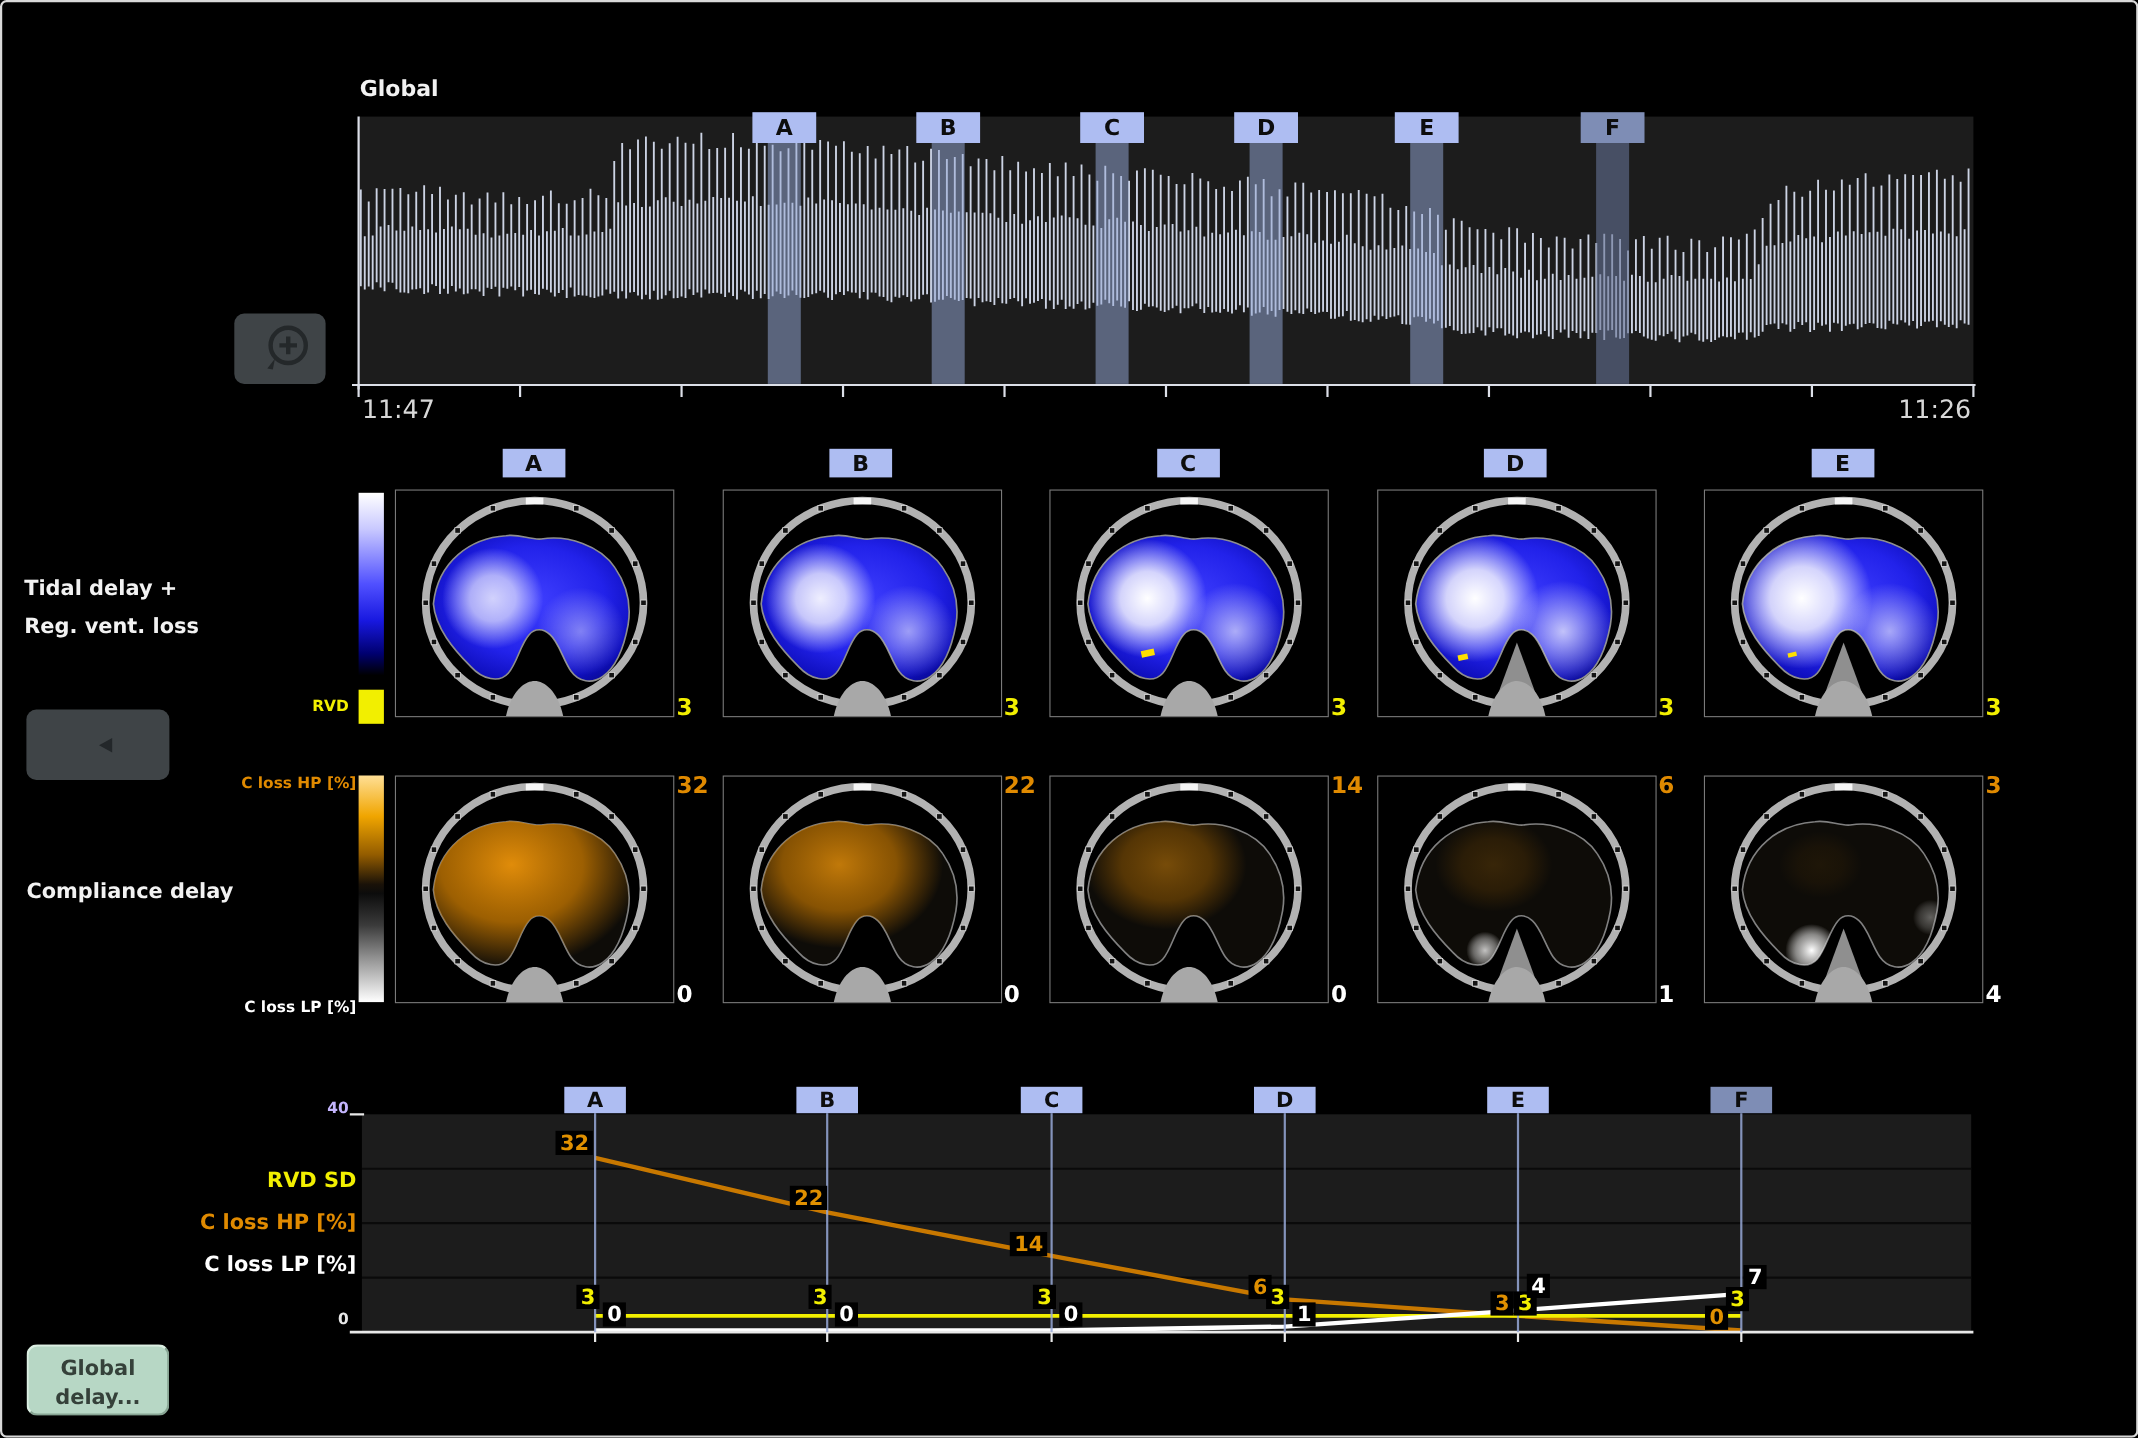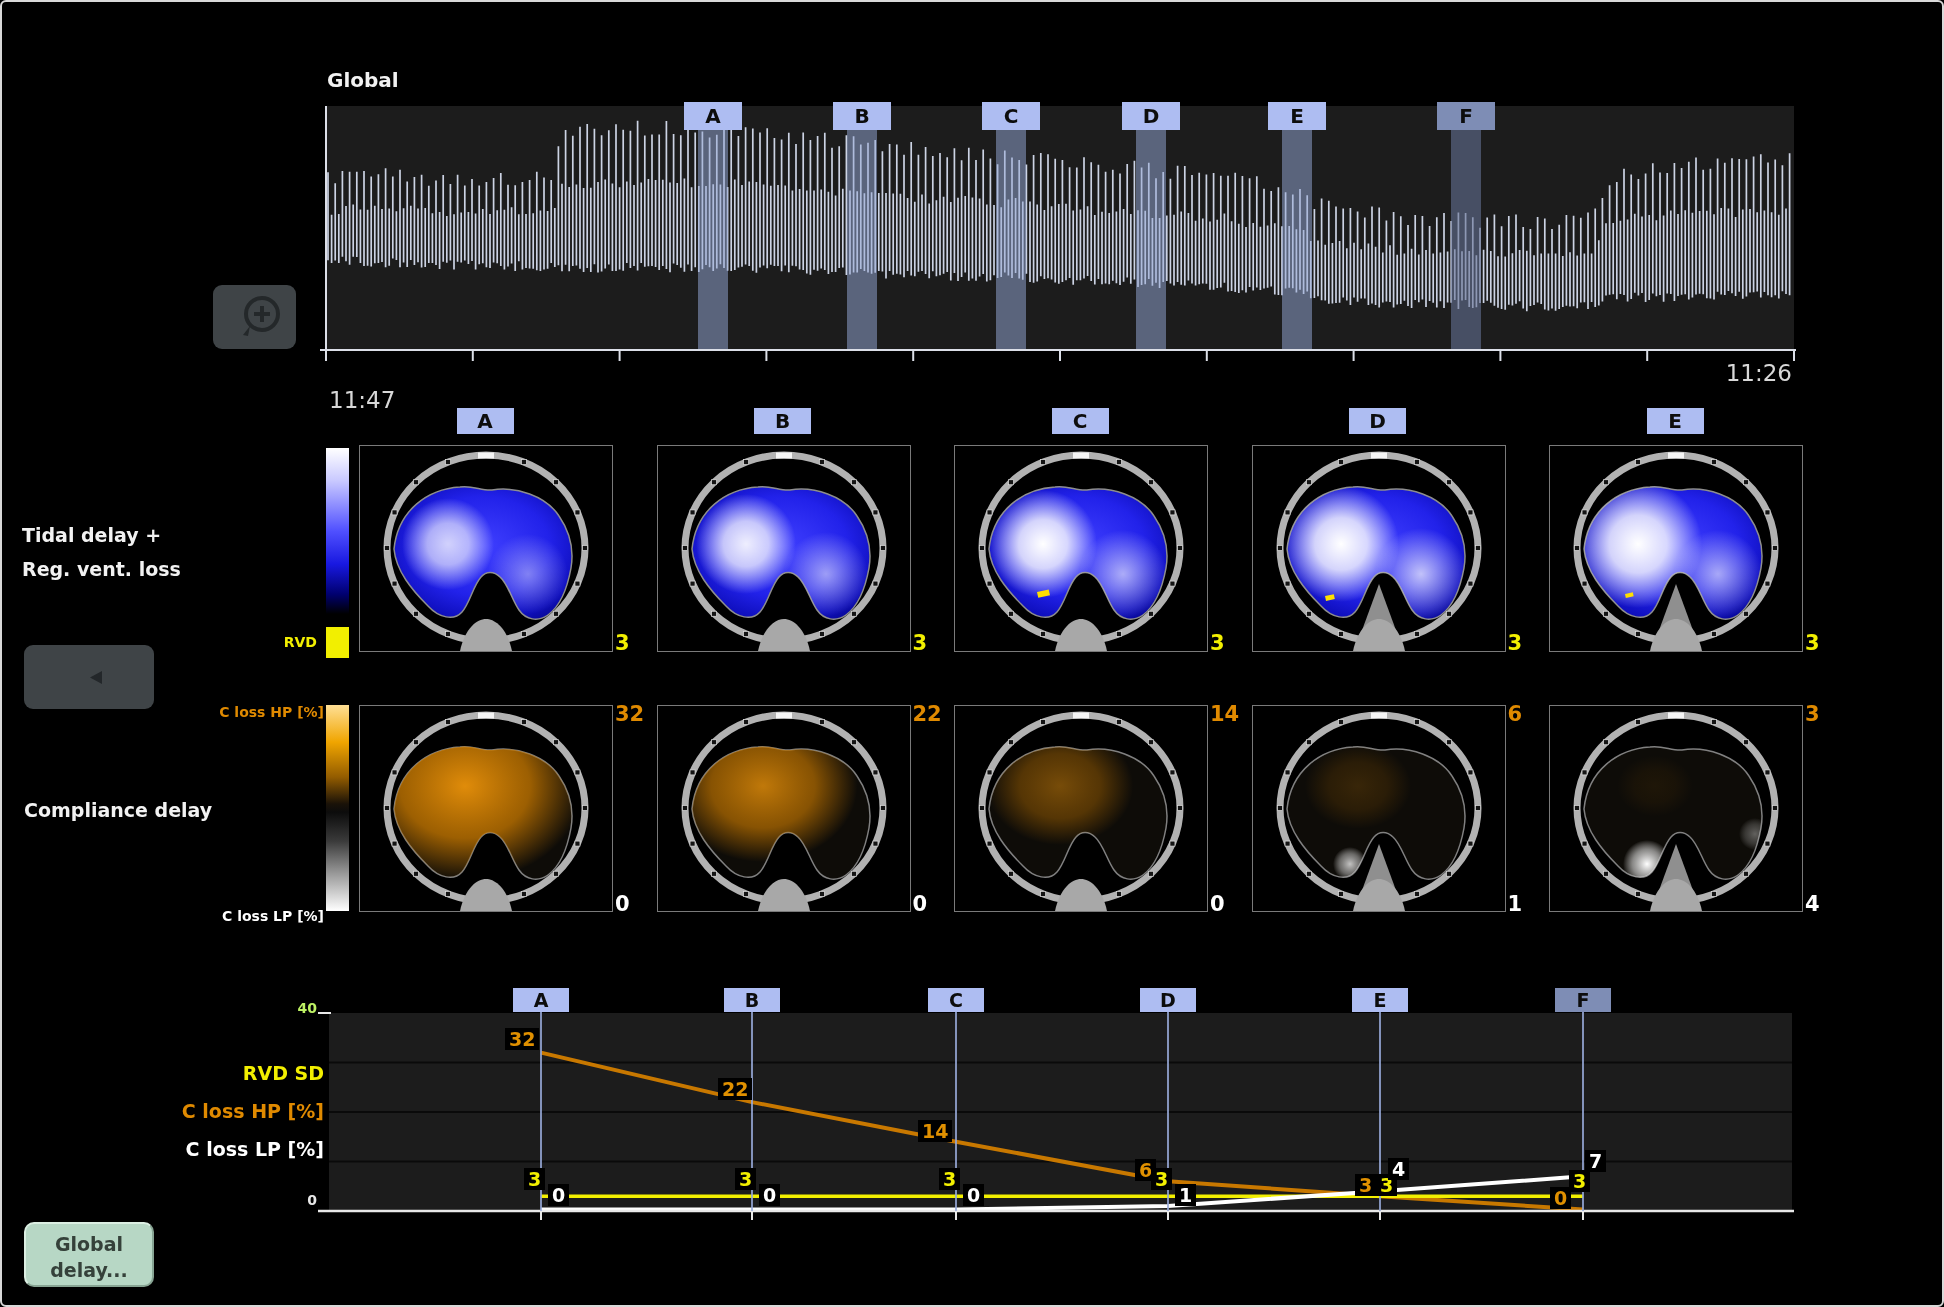--- a/index.html
+++ b/index.html
@@ -67,21 +67,21 @@
   </svg>
   <div id="wfLabels">
       <div class="mlabel" style="left: 682px; top: 100px; width: 58px; height: 28px; line-height: 28px;">A</div>
       <div class="mlabel" style="left: 831px; top: 100px; width: 58px; height: 28px; line-height: 28px;">B</div>
       <div class="mlabel" style="left: 980px; top: 100px; width: 58px; height: 28px; line-height: 28px;">C</div>
       <div class="mlabel" style="left: 1120px; top: 100px; width: 58px; height: 28px; line-height: 28px;">D</div>
       <div class="mlabel" style="left: 1266px; top: 100px; width: 58px; height: 28px; line-height: 28px;">E</div>
       <div class="mlabel dim" style="left: 1435px; top: 100px; width: 58px; height: 28px; line-height: 28px;">F</div>
     </div>
 
-  <div class="abs timelab" style="left:327px;top:358px;margin-top:27px;">11:47</div>
+  <div class="abs timelab" style="left:327px;top:358px;">11:47</div>
   <div class="abs timelab" style="left:1690px;top:358px;width:100px;text-align:right;">11:26</div>
 
   <button class="gbtn" style="left:211px;top:283px;width:83px;height:64px;">
     <svg width="83" height="64" viewBox="0 0 83 64">
       <circle cx="43" cy="28" r="16" fill="none" stroke="#24282a" stroke-width="4"></circle>
       <line x1="43" y1="20" x2="43" y2="36" stroke="#24282a" stroke-width="4"></line>
       <line x1="35" y1="28" x2="51" y2="28" stroke="#24282a" stroke-width="4"></line>
       <path d="M31,40 L24,49 L29,50 Z" fill="#24282a"></path>
     </svg>
   </button>
@@ -575,21 +575,21 @@
             <ellipse cx="105" cy="80" rx="37.76" ry="30.400000000000002" fill="url(#orc4)"></ellipse>
             <circle cx="97" cy="158" r="24" fill="url(#lpc4)"></circle>
             <circle cx="205" cy="128" r="16" fill="url(#lpc4)" opacity="0.35"></circle>
           </g>
         </svg>
       </div>
       <div class="imgval" style="left: 1803px; top: 702px; color: rgb(224, 138, 0);">3</div>
       <div class="imgval" style="left: 1803px; top: 892px; color: rgb(255, 255, 255);">4</div>
     </div>
 
-  <div class="scalelab" style="left:215px;top:998px;width:100px;color:#bef264;">40</div>
+  <div class="scalelab" style="left:215px;top:998px;width:100px;color:#c4b5fd;">40</div>
   <div class="scalelab" style="left:215px;top:1190px;width:100px;color:#e8e8e8;">0</div>
 
   <div class="serlab" style="left:122px;top:1060px;color:#f2ef00;">RVD SD</div>
   <div class="serlab" style="left:122px;top:1098px;color:#e08a00;">C loss HP [%]</div>
   <div class="serlab" style="left:122px;top:1136px;color:#ffffff;">C loss LP [%]</div>
 
   <svg class="abs" style="left:310px;top:1000px;" width="1490" height="228" viewBox="310 1000 1490 228">
     <rect x="327" y="1011" width="1463" height="198" fill="#1c1c1c"></rect>
     <line x1="327" y1="1060.5" x2="1790" y2="1060.5" stroke="#0a0a0a" stroke-width="2"></line>
     <line x1="327" y1="1110" x2="1790" y2="1110" stroke="#0a0a0a" stroke-width="2"></line>

